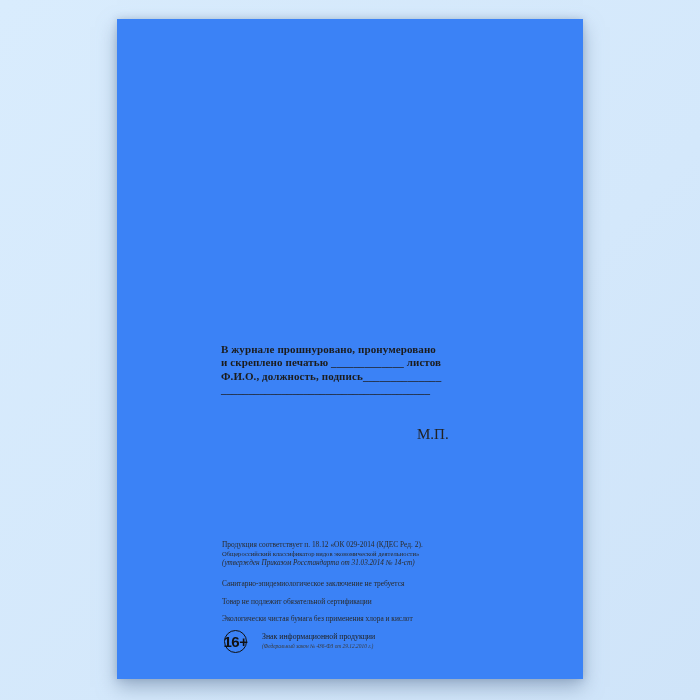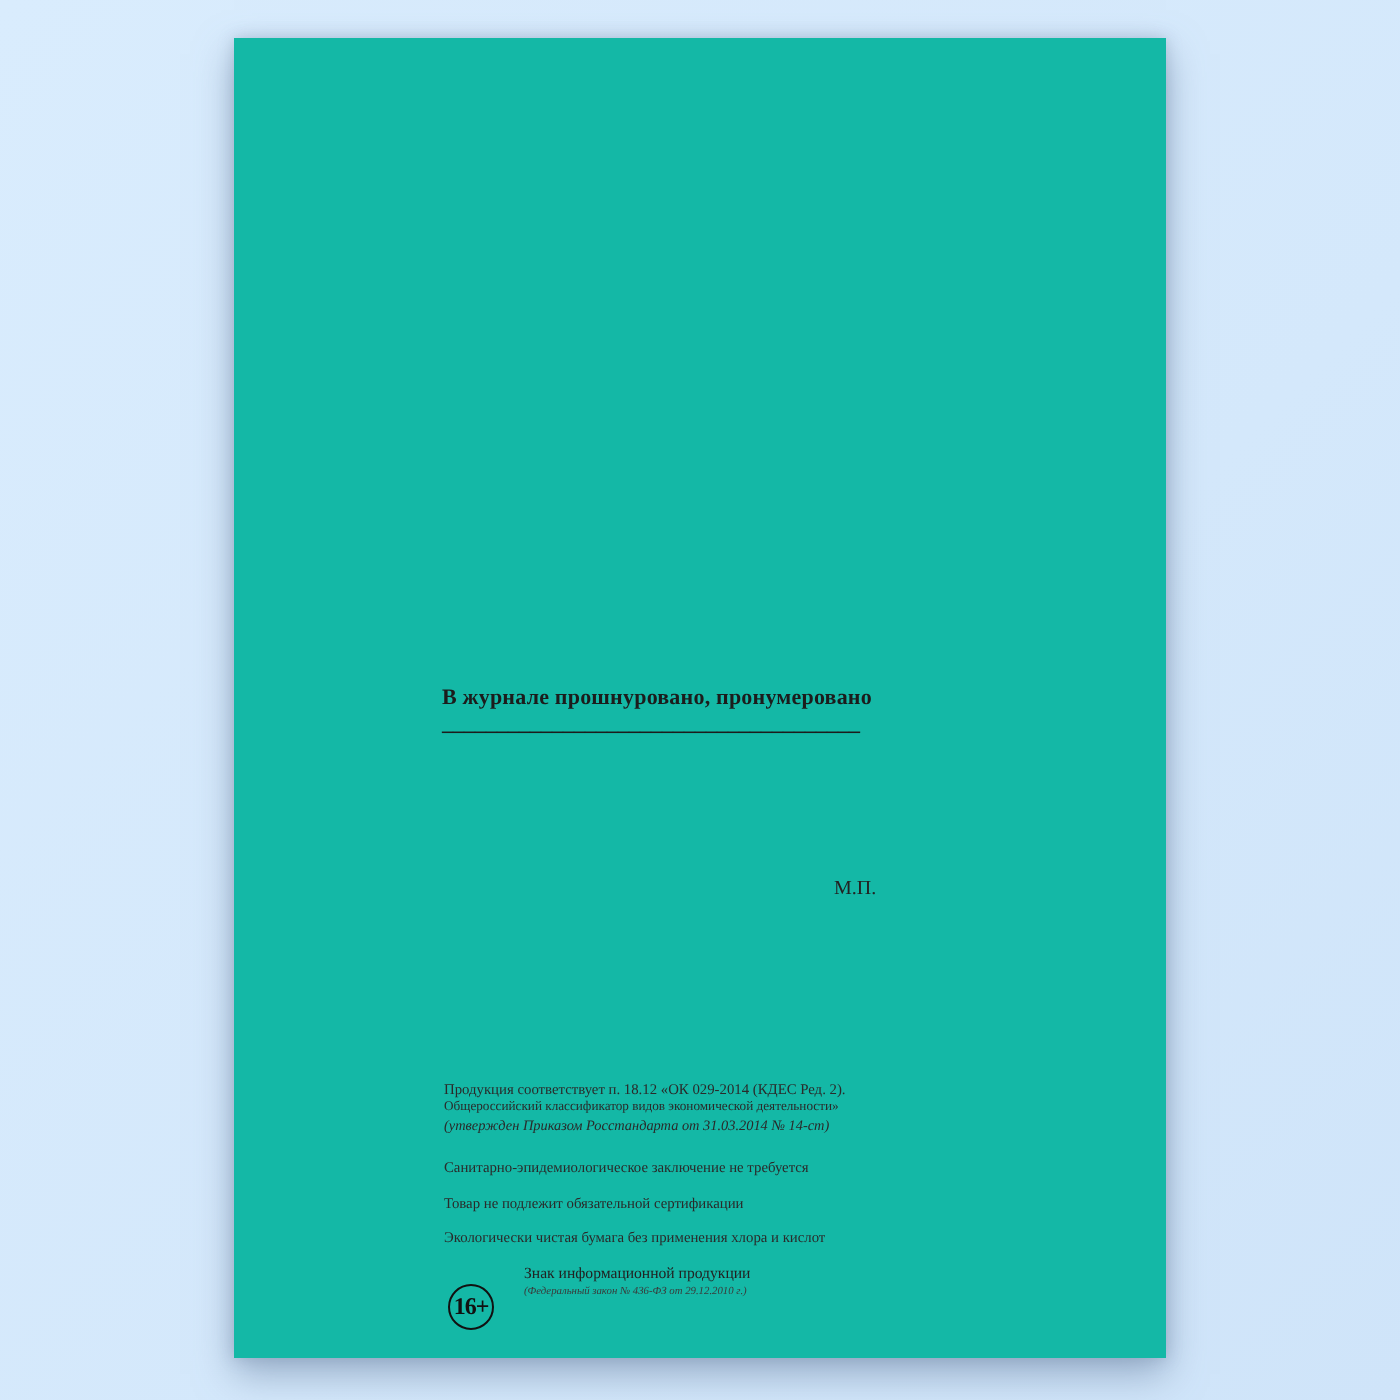--- a/index.html
+++ b/index.html
@@ -13,40 +13,40 @@
   body {
     background: linear-gradient(135deg, #d9ecfd 0%, #d4e8fb 60%, #cfe4f9 100%);
     position: relative;
   }
   .page {
     position: absolute;
     left: 117px;
     top: 19px;
     width: 466px;
     height: 660px;
-    background: #14b8a6;
+    background: #3b82f6;
     box-shadow: 0 8px 18px rgba(104, 128, 160, 0.55), 0 0 7px rgba(120, 142, 172, 0.38);
   }
   .abs { position: absolute; }
   .binding-block {
     left: 104px;
     top: 324px;
     width: 230px;
     font-weight: bold;
     font-size: 11px;
     line-height: 13.4px;
     color: #1c1c1c;
     letter-spacing: 0.1px;
     white-space: nowrap;
   }
   .binding-line5 { letter-spacing: 0; }
   .stamp-mark {
     left: 300px;
-    top: 420px;
-    font-size: 10px;
+    top: 407px;
+    font-size: 15px;
     color: #222;
   }
   .cert-line {
     left: 105px;
     color: #2a2a2a;
     white-space: nowrap;
   }
   .c1 { top: 521px; font-size: 7.4px; font-family: Liberation Serif, serif; }
   .c2 { top: 531px; font-size: 6.6px; }
   .c3 { top: 540px; font-size: 7.2px; font-style: italic; }
@@ -57,25 +57,24 @@
     left: 107px;
     top: 611px;
     width: 21px;
     height: 21px;
     border: 1.6px solid #111;
     border-radius: 50%;
     display: flex;
     align-items: center;
     justify-content: center;
     font-weight: bold;
-    font-size: 12px;
+    font-size: 15px;
     color: #111;
-    font-family: Liberation Serif, serif;
+    font-family: Liberation Sans, sans-serif;
     letter-spacing: -0.5px;
-    margin-top: 12px;
   }
   .age-title {
     left: 145px;
     top: 613px;
     font-size: 7.8px;
     color: #222;
     white-space: nowrap;
     text-align: right;
   }
   .age-law {
@@ -87,20 +86,22 @@
     white-space: nowrap;
   }
 </style>
 </head>
 <body>
 
 <div class="page">
 
   <div class="abs binding-block">
     <div>В журнале прошнуровано, пронумеровано</div>
+    <div>и скреплено печатью _____________ листов</div>
+    <div>Ф.И.О., должность, подпись______________</div>
     <div class="binding-line5">______________________________________</div>
   </div>
 
   <div class="abs stamp-mark">М.П.</div>
 
   <div class="abs cert-line c1">Продукция соответствует п. 18.12 «ОК 029-2014 (КДЕС Ред. 2).</div>
   <div class="abs cert-line c2">Общероссийский классификатор видов экономической деятельности»</div>
   <div class="abs cert-line c3">(утвержден Приказом Росстандарта от 31.03.2014 № 14-ст)</div>
   <div class="abs cert-line c4">Санитарно-эпидемиологическое заключение не требуется</div>
   <div class="abs cert-line c5">Товар не подлежит обязательной сертификации</div>

